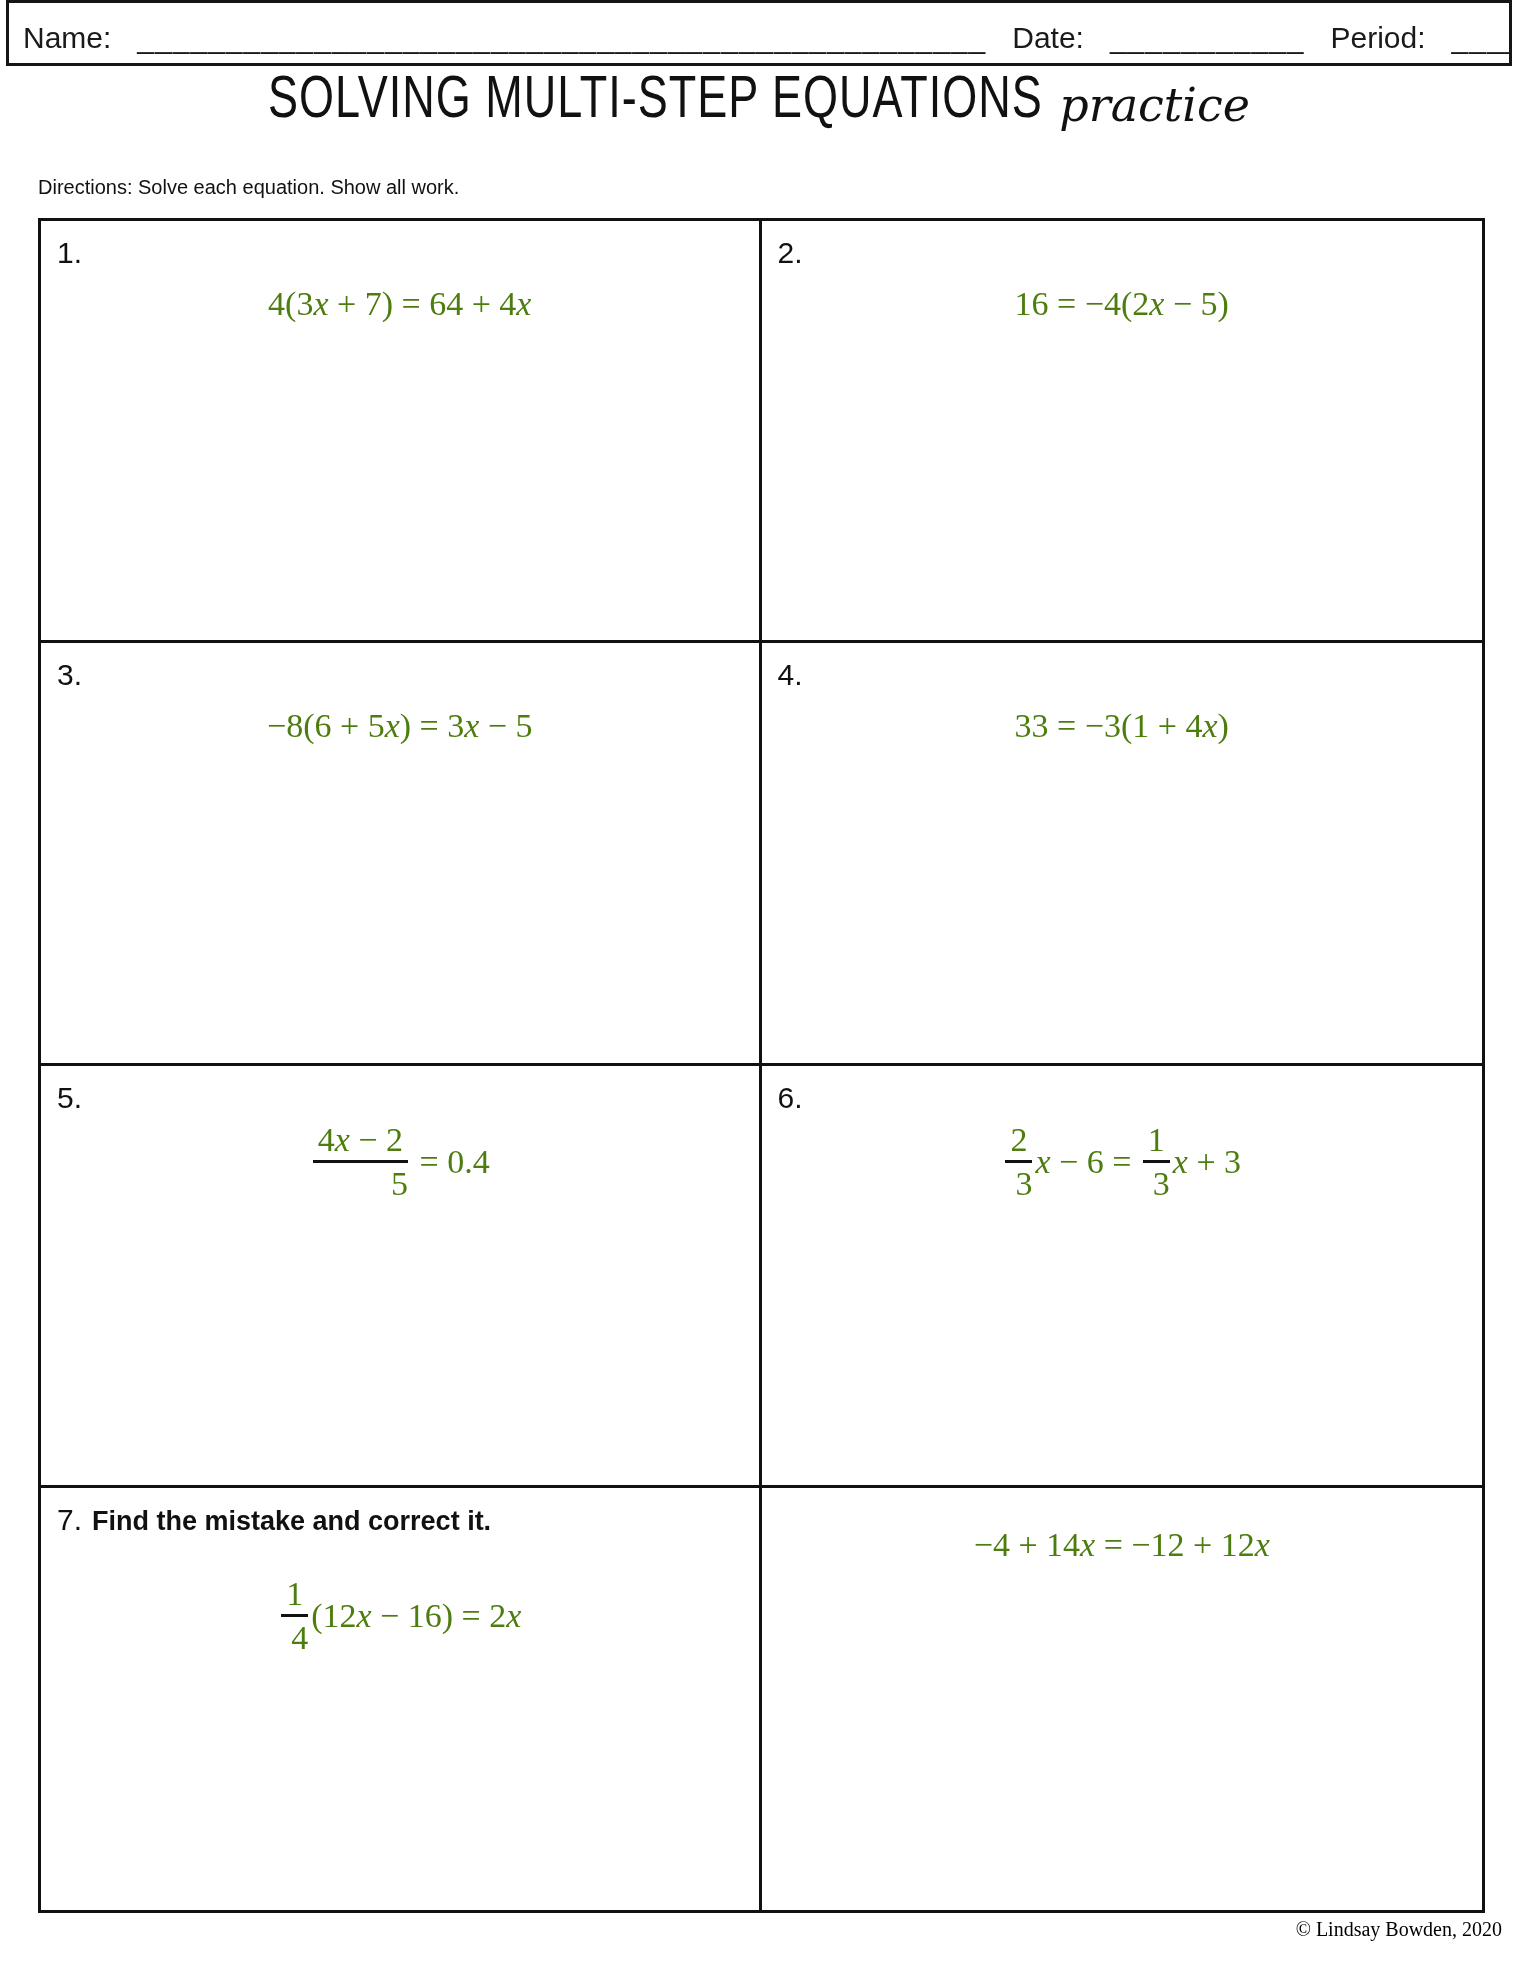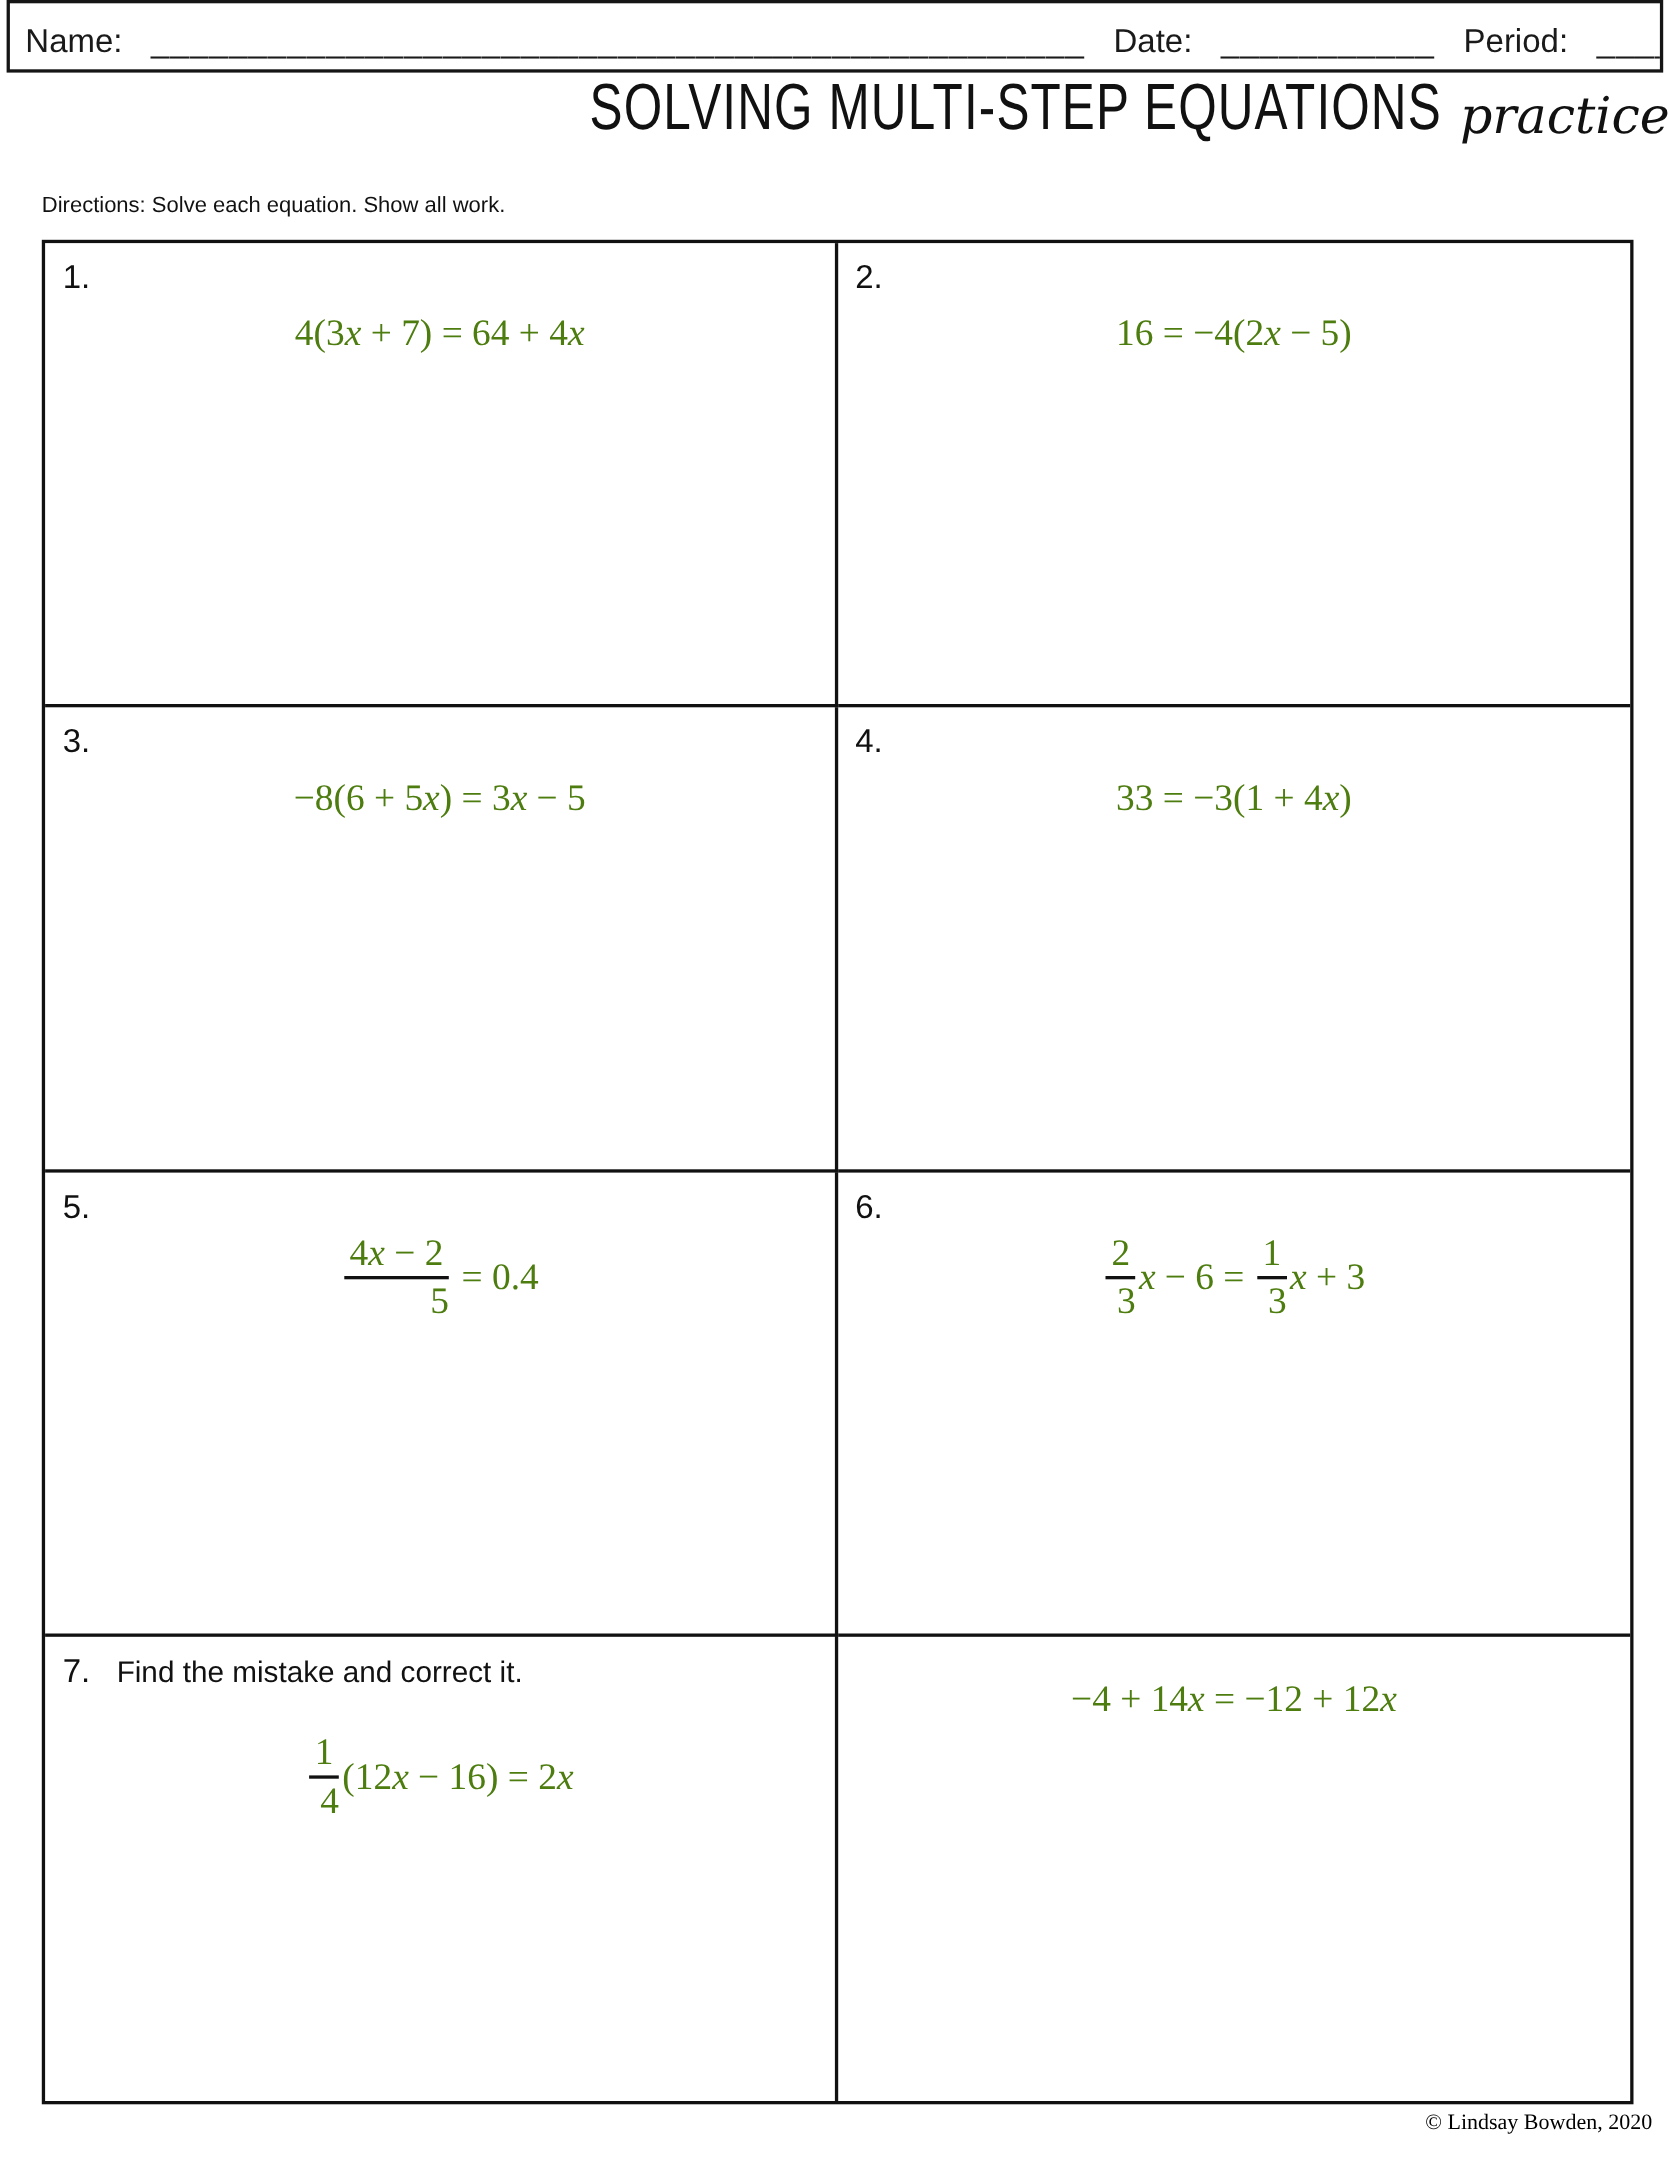--- a/index.html
+++ b/index.html
@@ -16,21 +16,21 @@
     border:3px solid #151515;
     display:flex; align-items:flex-end;
     padding:0 14px 8px 14px;
     font-size:30px; white-space:nowrap; overflow:hidden;gap:26px;
   }
   .blank { letter-spacing:1px; }
 
   
   .title-wrap {
     position:absolute; top:78px; left:0; width:100%;
-    text-align:right; white-space:nowrap;
+    text-align:center; white-space:nowrap;
   }
   .title-main {
     display:inline-block; font-size:45px; letter-spacing:1px;
     transform:scaleY(1.32); transform-origin:center bottom;
     color:#111;
   }
   .title-accent {
     display:inline-block; font-size:46px; font-style:italic;
     font-family:"DejaVu Serif", serif; margin-left:12px; color:#111;
   }
@@ -46,21 +46,21 @@
     border:3px solid #111; background:#fff;
     display:grid; grid-template-columns:1fr 1fr; grid-template-rows:repeat(4,1fr);
   }
   .cell { position:relative; overflow:hidden; }
   .cell.col-l { border-right:3px solid #111; }
   .cell.row-1, .cell.row-2, .cell.row-3 { border-bottom:3px solid #111; }
 
   .label-row {
     padding:14px 18px 0 16px; font-size:30px; color:#111; line-height:1.2;
   }
-  .label-row .note { margin-left:24px; font-size:27px; }
+  .label-row .note { margin-left:10px; font-size:27px;font-weight:bold; }
 
   
   .eq {
     display:flex; align-items:center; justify-content:center;
     font-family:"Liberation Serif", serif; font-size:34px; color:#4d7c0f;
     margin-top:14px;
   }
   .row-3 .eq { margin-top:6px; }
   .row-4 .eq { margin-top:38px; }
   .eq .txt, .eq .var { white-space:pre; }

